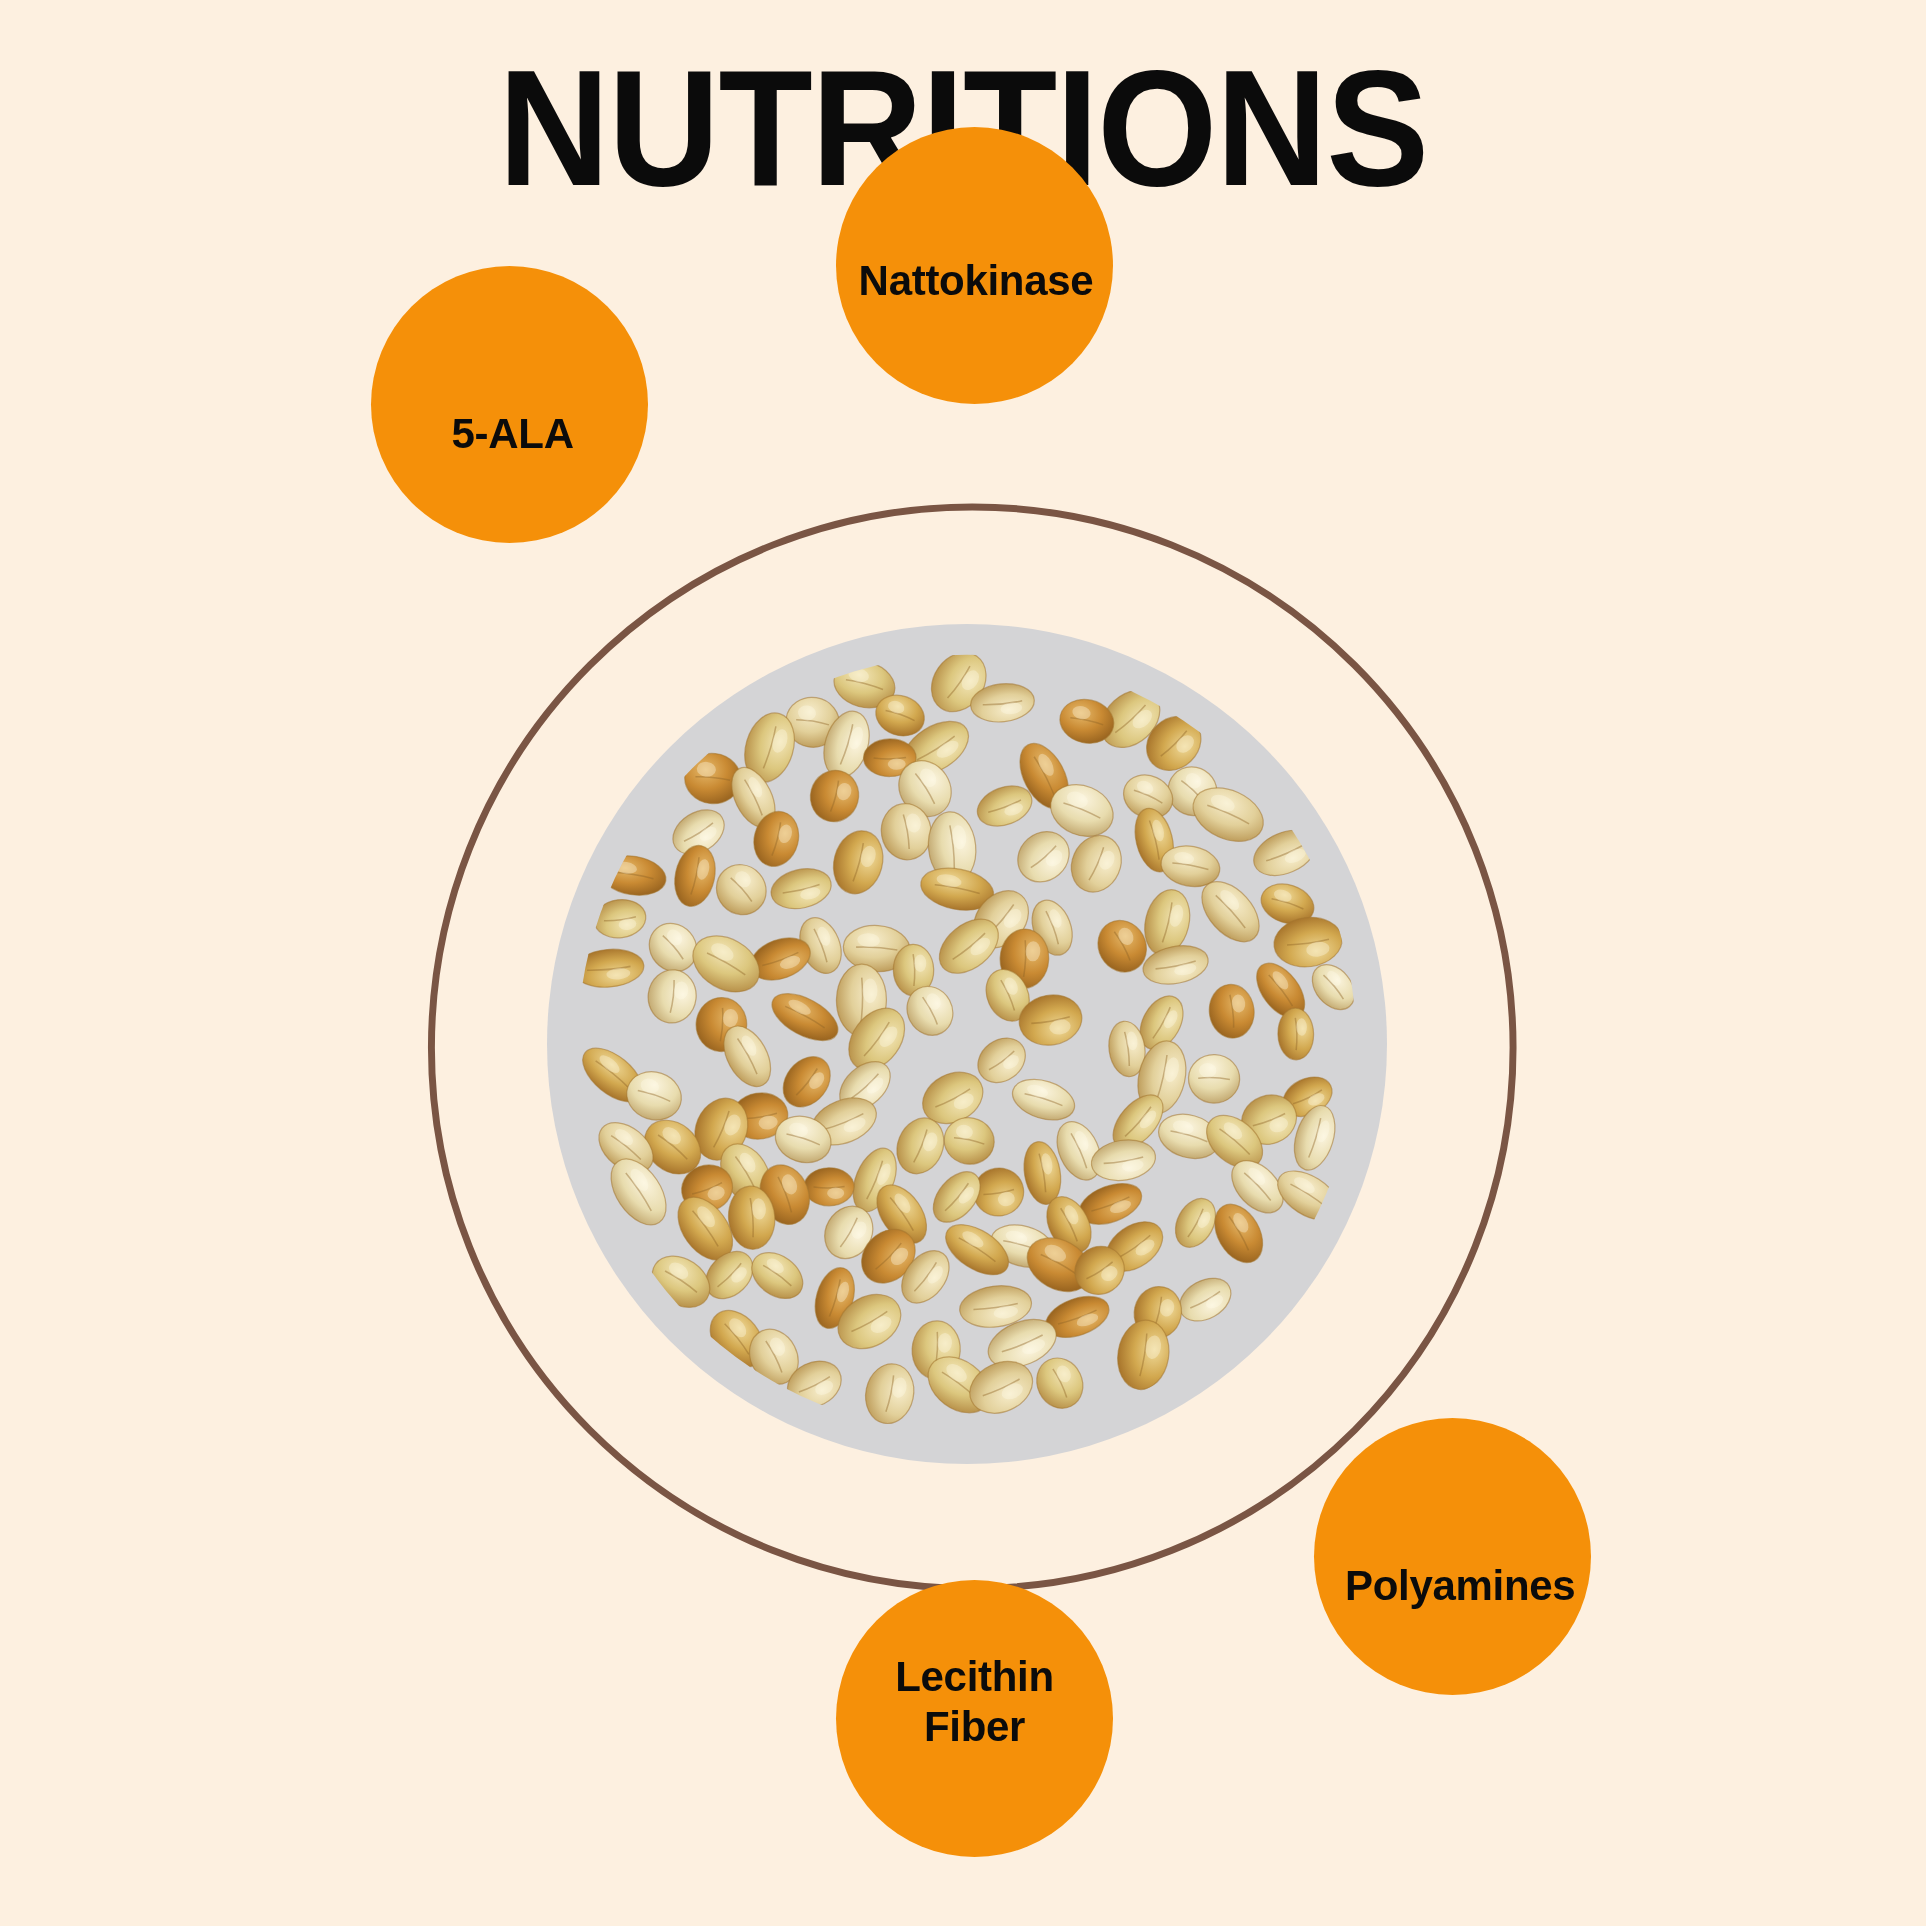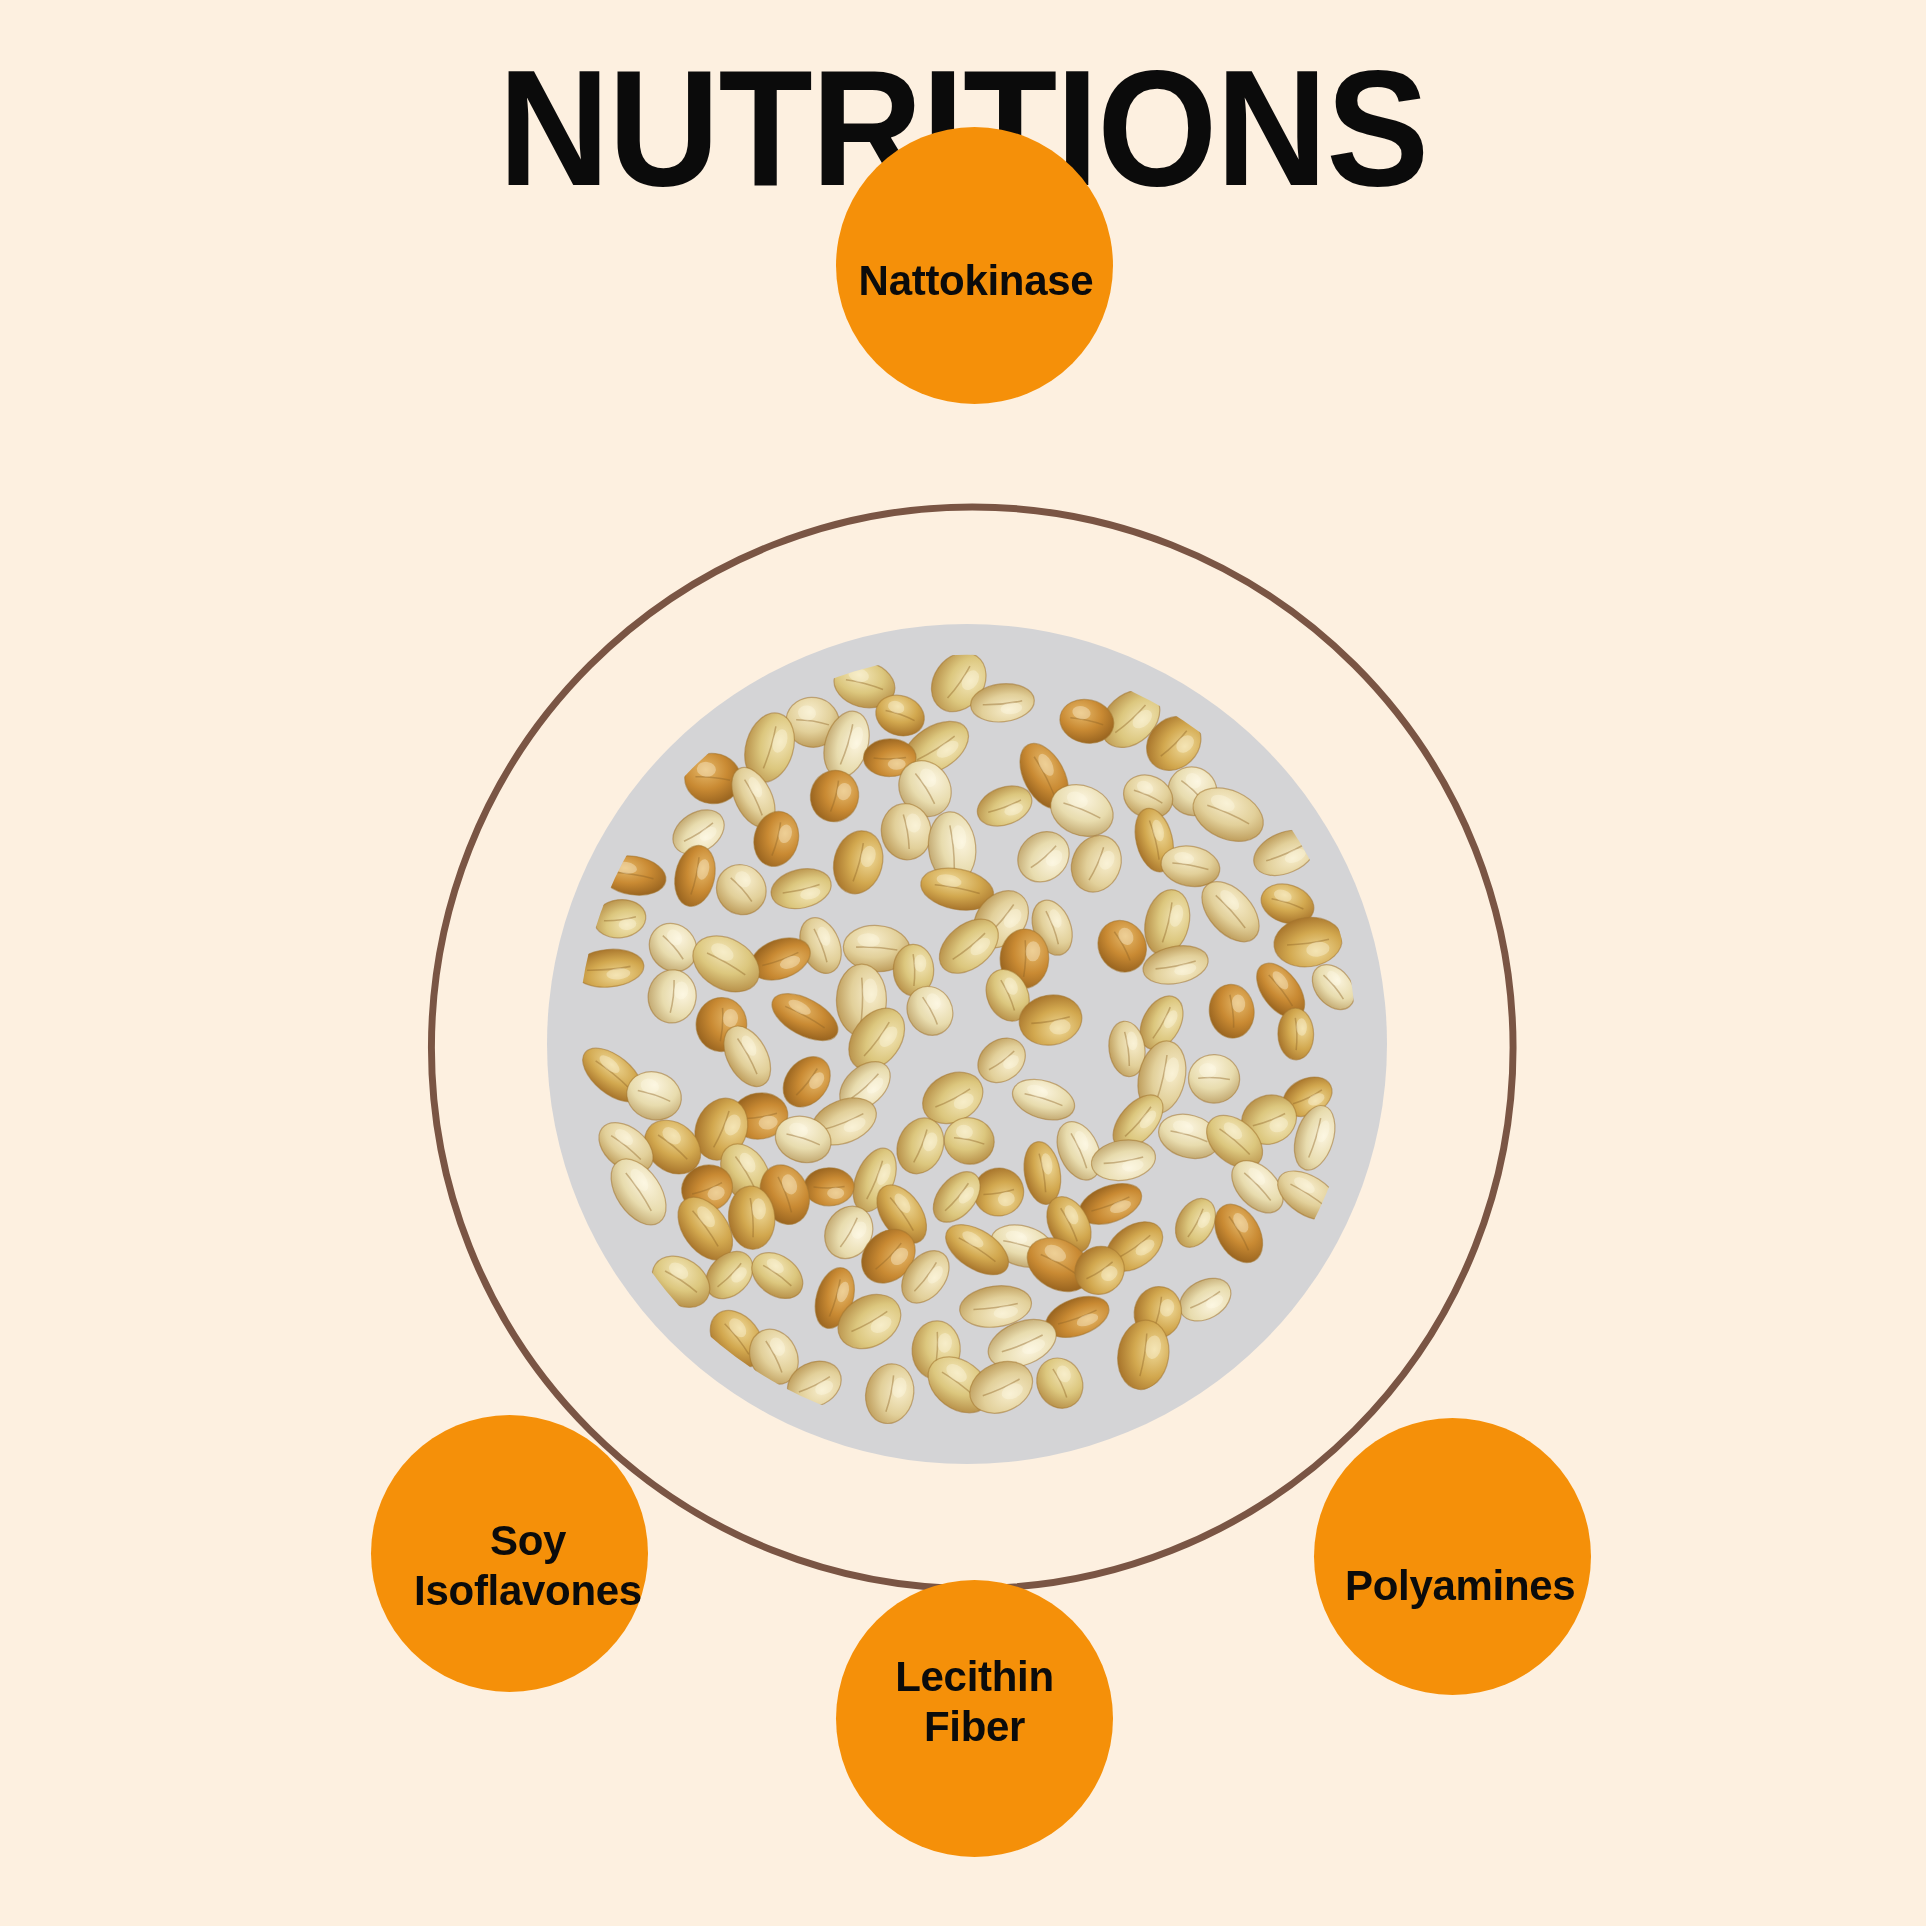--- a/index.html
+++ b/index.html
@@ -573,19 +573,18 @@
 
   <div class="node" id="node-nattokinase">
     <span class="lbl">Nattokinase</span>
   </div>
   <div class="node" id="node-polyamines">
     <span class="lbl">Polyamines</span>
   </div>
   <div class="node" id="node-dietary-fiber">
     <span class="lbl">Lecithin Fiber</span>
   </div>
-  <div class="node" id="node-soy-isoflavones">
-    <span class="lbl">Soy
-Isoflavones</span>
+  <div class="node" id="node-5-ala">
+    <span class="lbl">5-ALA</span>
   </div>
 
 </div>
 
 
 </body></html>

